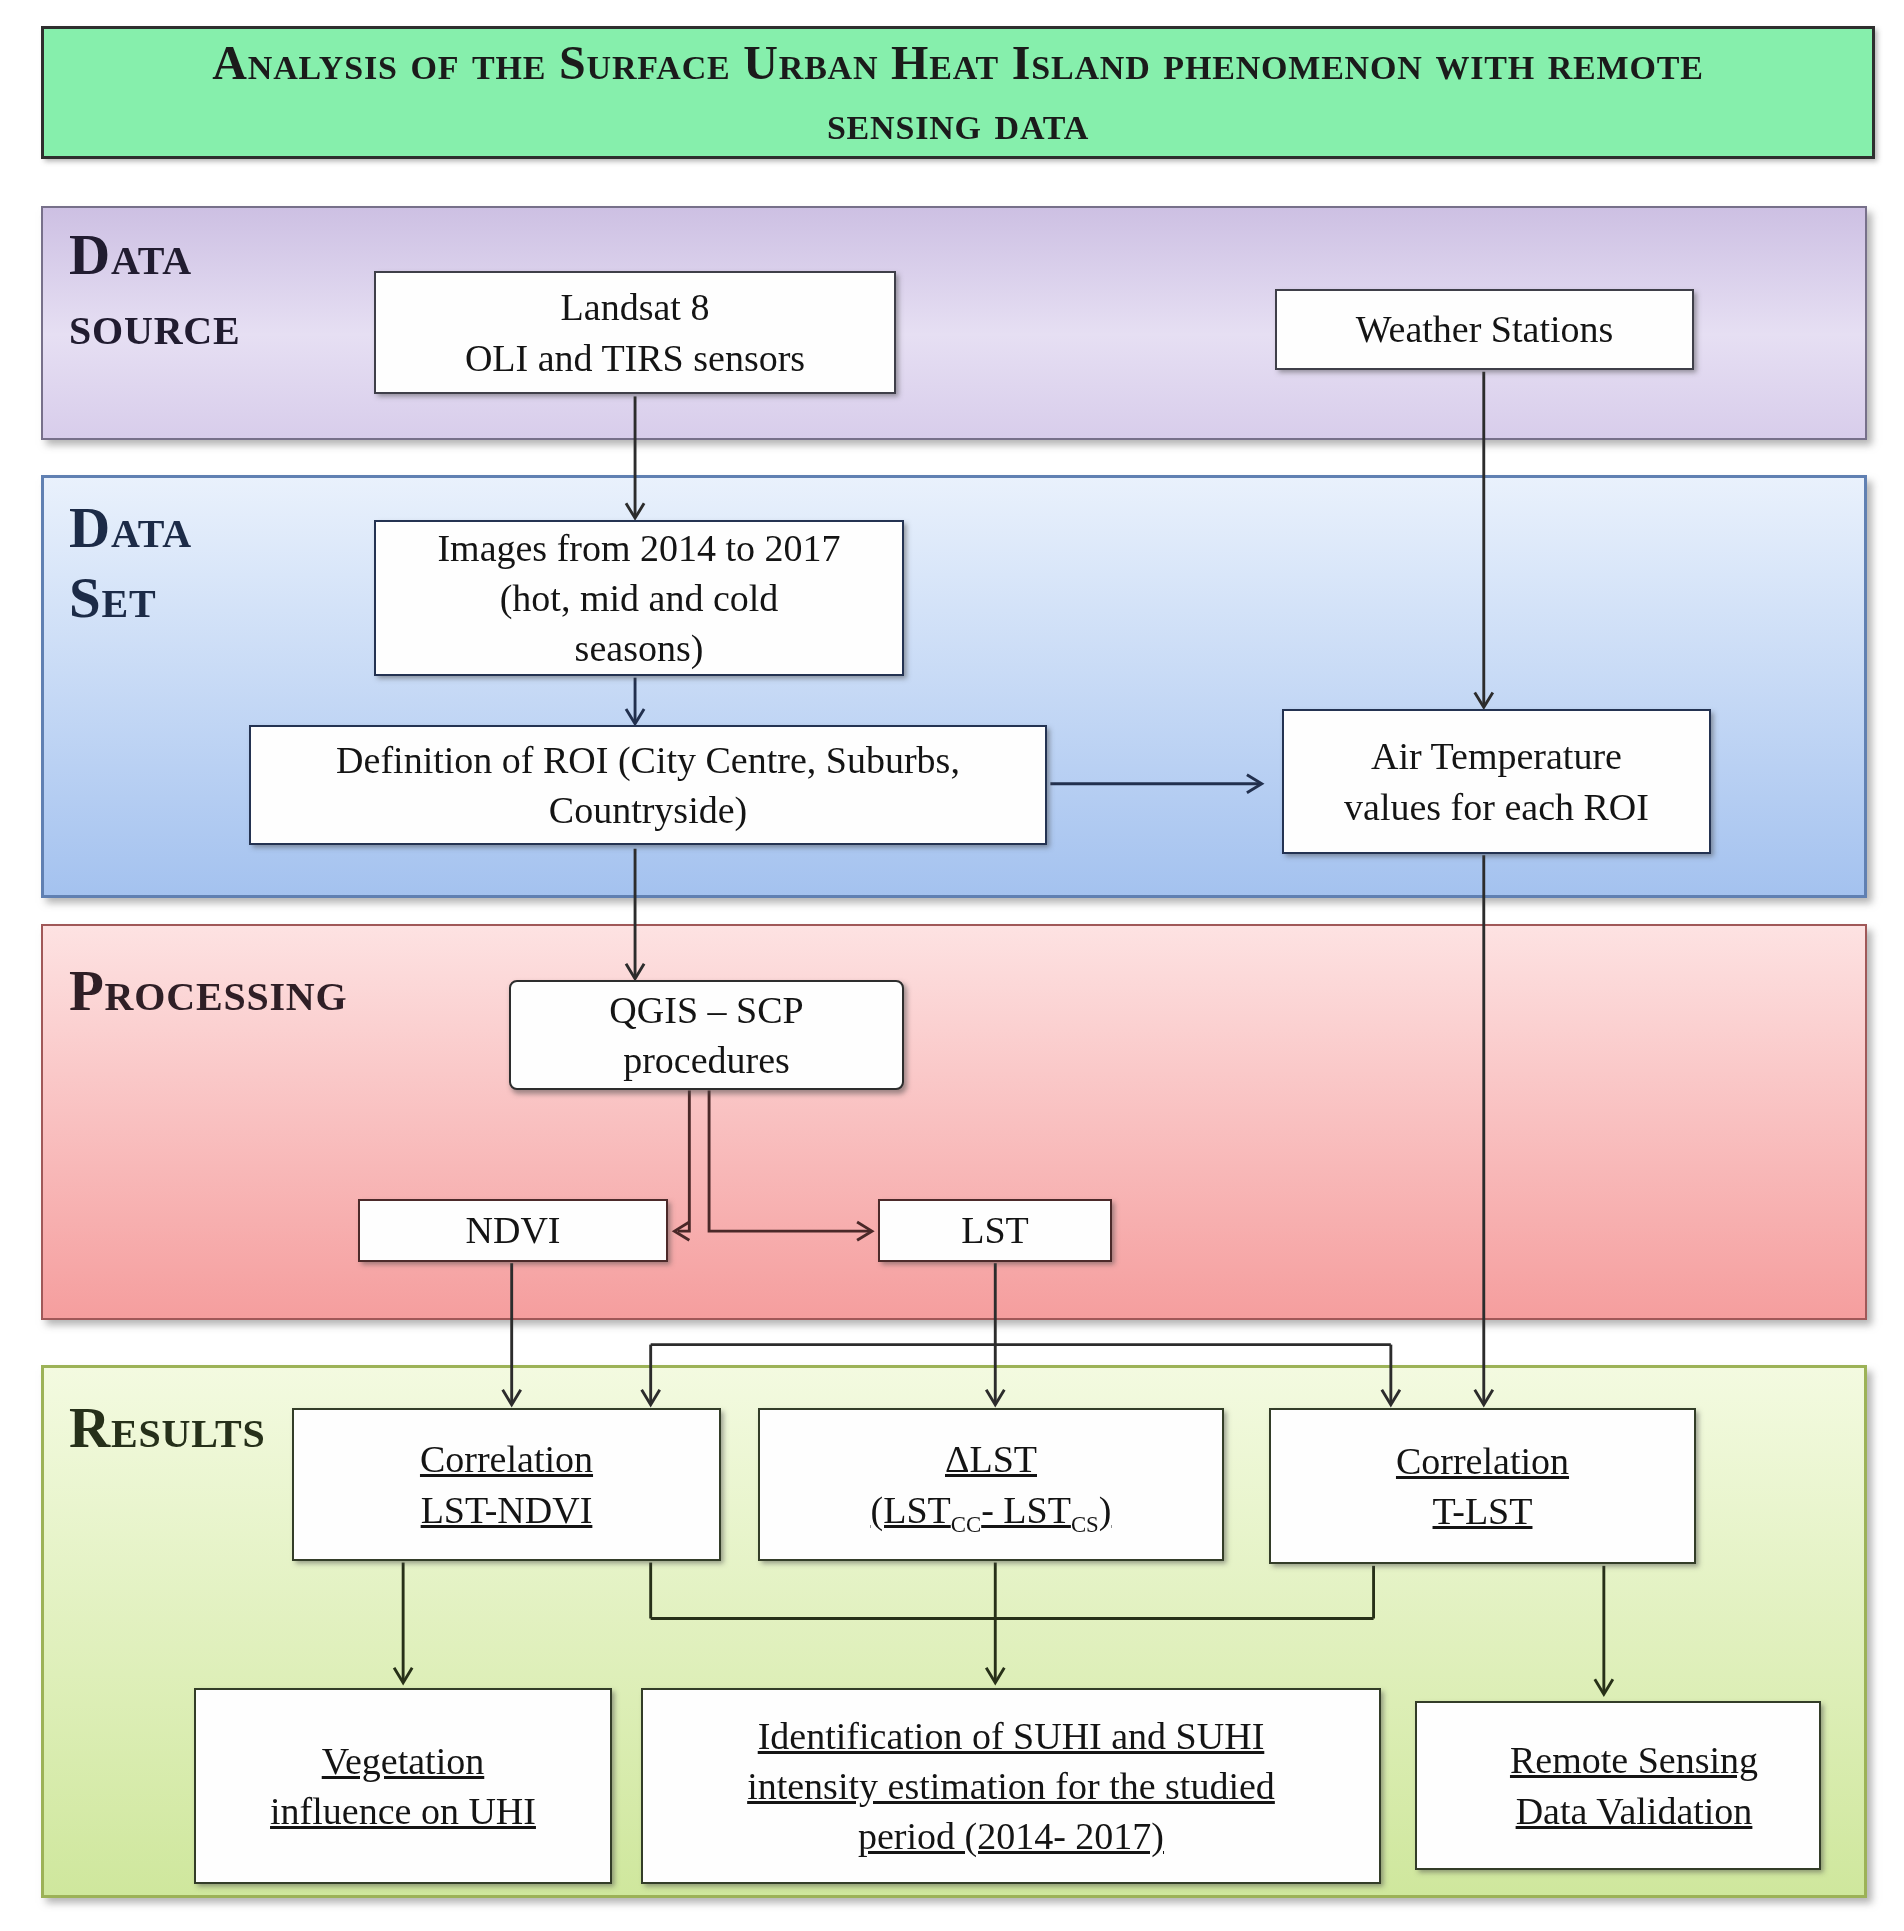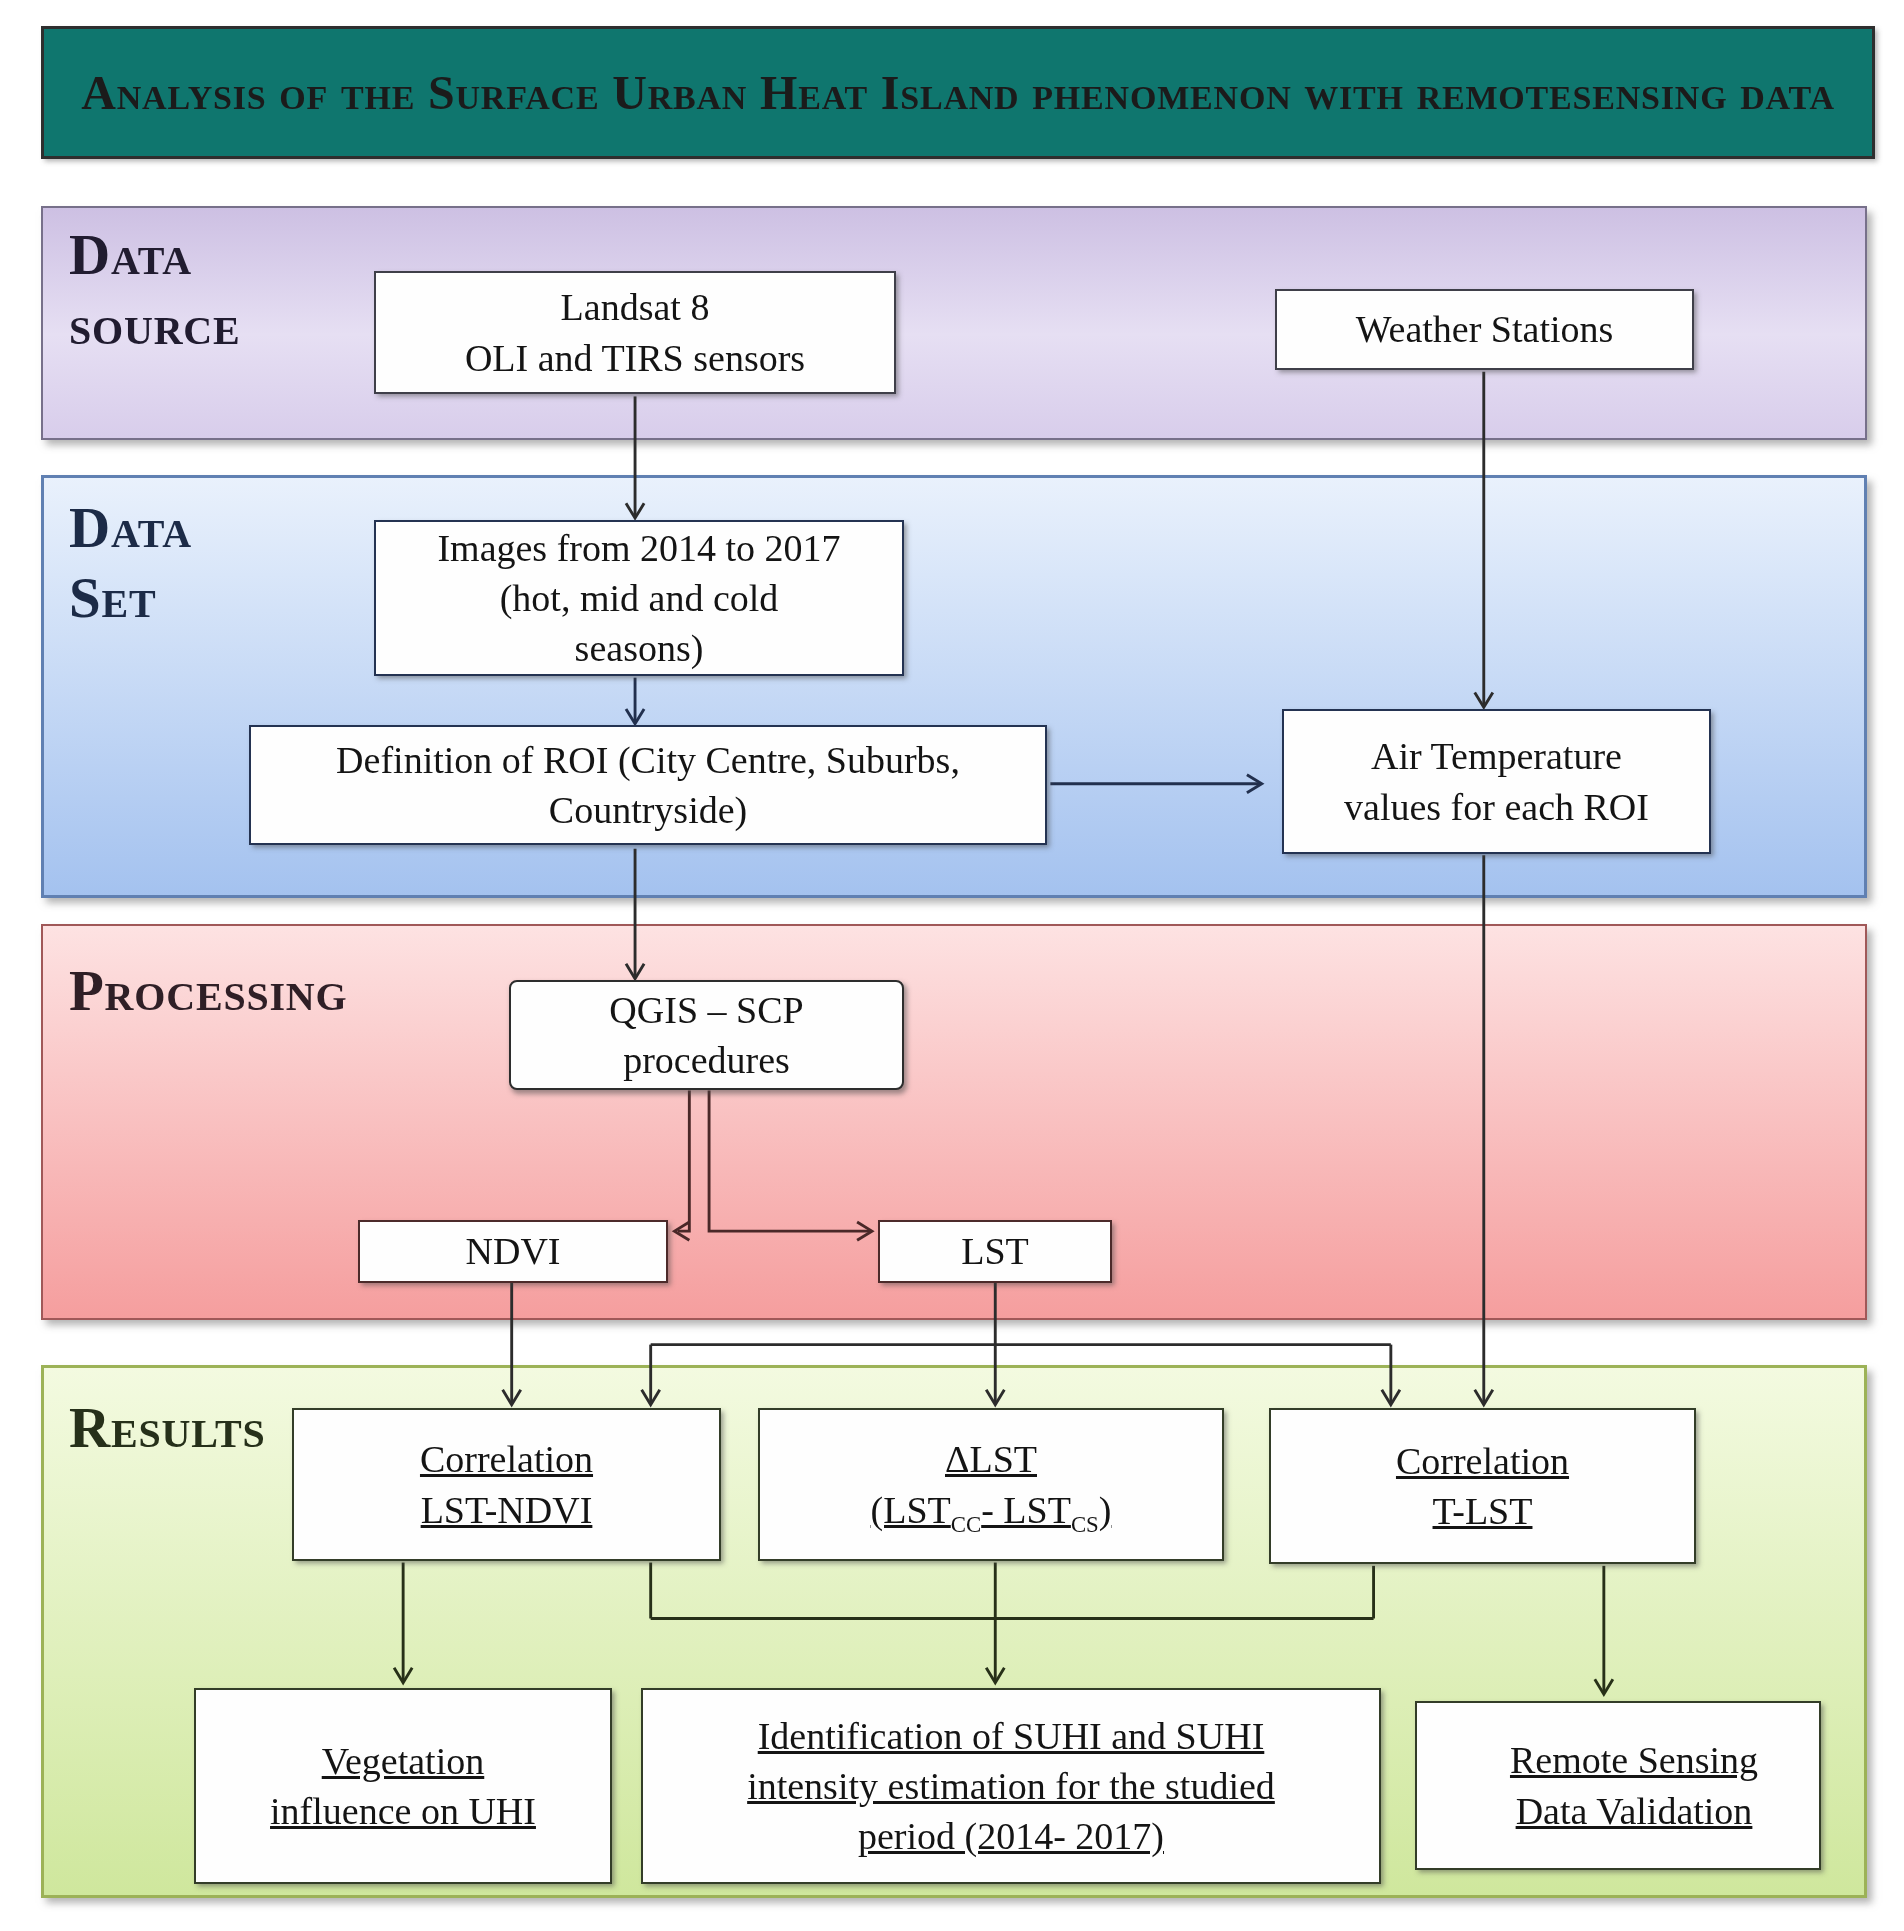--- a/index.html
+++ b/index.html
@@ -3,22 +3,22 @@
 <meta charset="utf-8">
 <style>
   html,body{margin:0;padding:0;background:#ffffff;}
   #canvas{
     position:relative;width:1905px;height:1931px;background:#ffffff;
     font-family:"Liberation Serif","DejaVu Serif",serif;color:#141414;overflow:hidden;
   }
   
   .titlebox{
     position:absolute;left:41px;top:26px;width:1834px;height:133px;
-    background:#0f766e;border:3.3px solid #2e2e2e;box-sizing:border-box;
-    display:flex;flex-direction:row;justify-content:center;align-items:center;
+    background:#86efac;border:3.3px solid #2e2e2e;box-sizing:border-box;
+    display:flex;flex-direction:column;justify-content:center;align-items:center;
     box-shadow:2.5px 3.3px 5px rgba(90,90,90,.45);
   }
   .tline{
     font-size:48px;font-weight:700;font-variant:small-caps;letter-spacing:0.8px;
     line-height:1.25;text-align:center;color:#1b1b1b;
   }
   
   .band{position:absolute;left:41px;width:1826px;box-sizing:border-box;
         box-shadow:5px 5.8px 7.4px rgba(120,120,120,.55);}
   .band-purple{top:206px;height:234px;border:2.5px solid #77708a;
@@ -43,21 +43,21 @@
   .wires path{fill:none;stroke-width:3.5px;}
   
   .node{
     position:absolute;z-index:3;background:#fefefe;border:2.5px solid #2d2d2d;
     box-sizing:border-box;display:flex;flex-direction:column;justify-content:center;
     align-items:center;text-align:center;font-size:38px;line-height:1.32;
     box-shadow:2.5px 3.3px 5px rgba(70,70,70,.5);
   }
   .b-purple{border-color:#3f3f49;}
   .b-blue{border-color:#243352;}
-  .b-red{border-color:#4c2a2a;margin-top:21px;}
+  .b-red{border-color:#4c2a2a;}
   .b-green{border-color:#333d28;text-decoration:underline;}
   .qgis{border-radius:8px;margin-left:36px;}
   .node sub{font-size:0.6em;line-height:0;}
 </style>
 </head>
 <body>
 
 <div id="canvas">
 
   <div class="titlebox">

